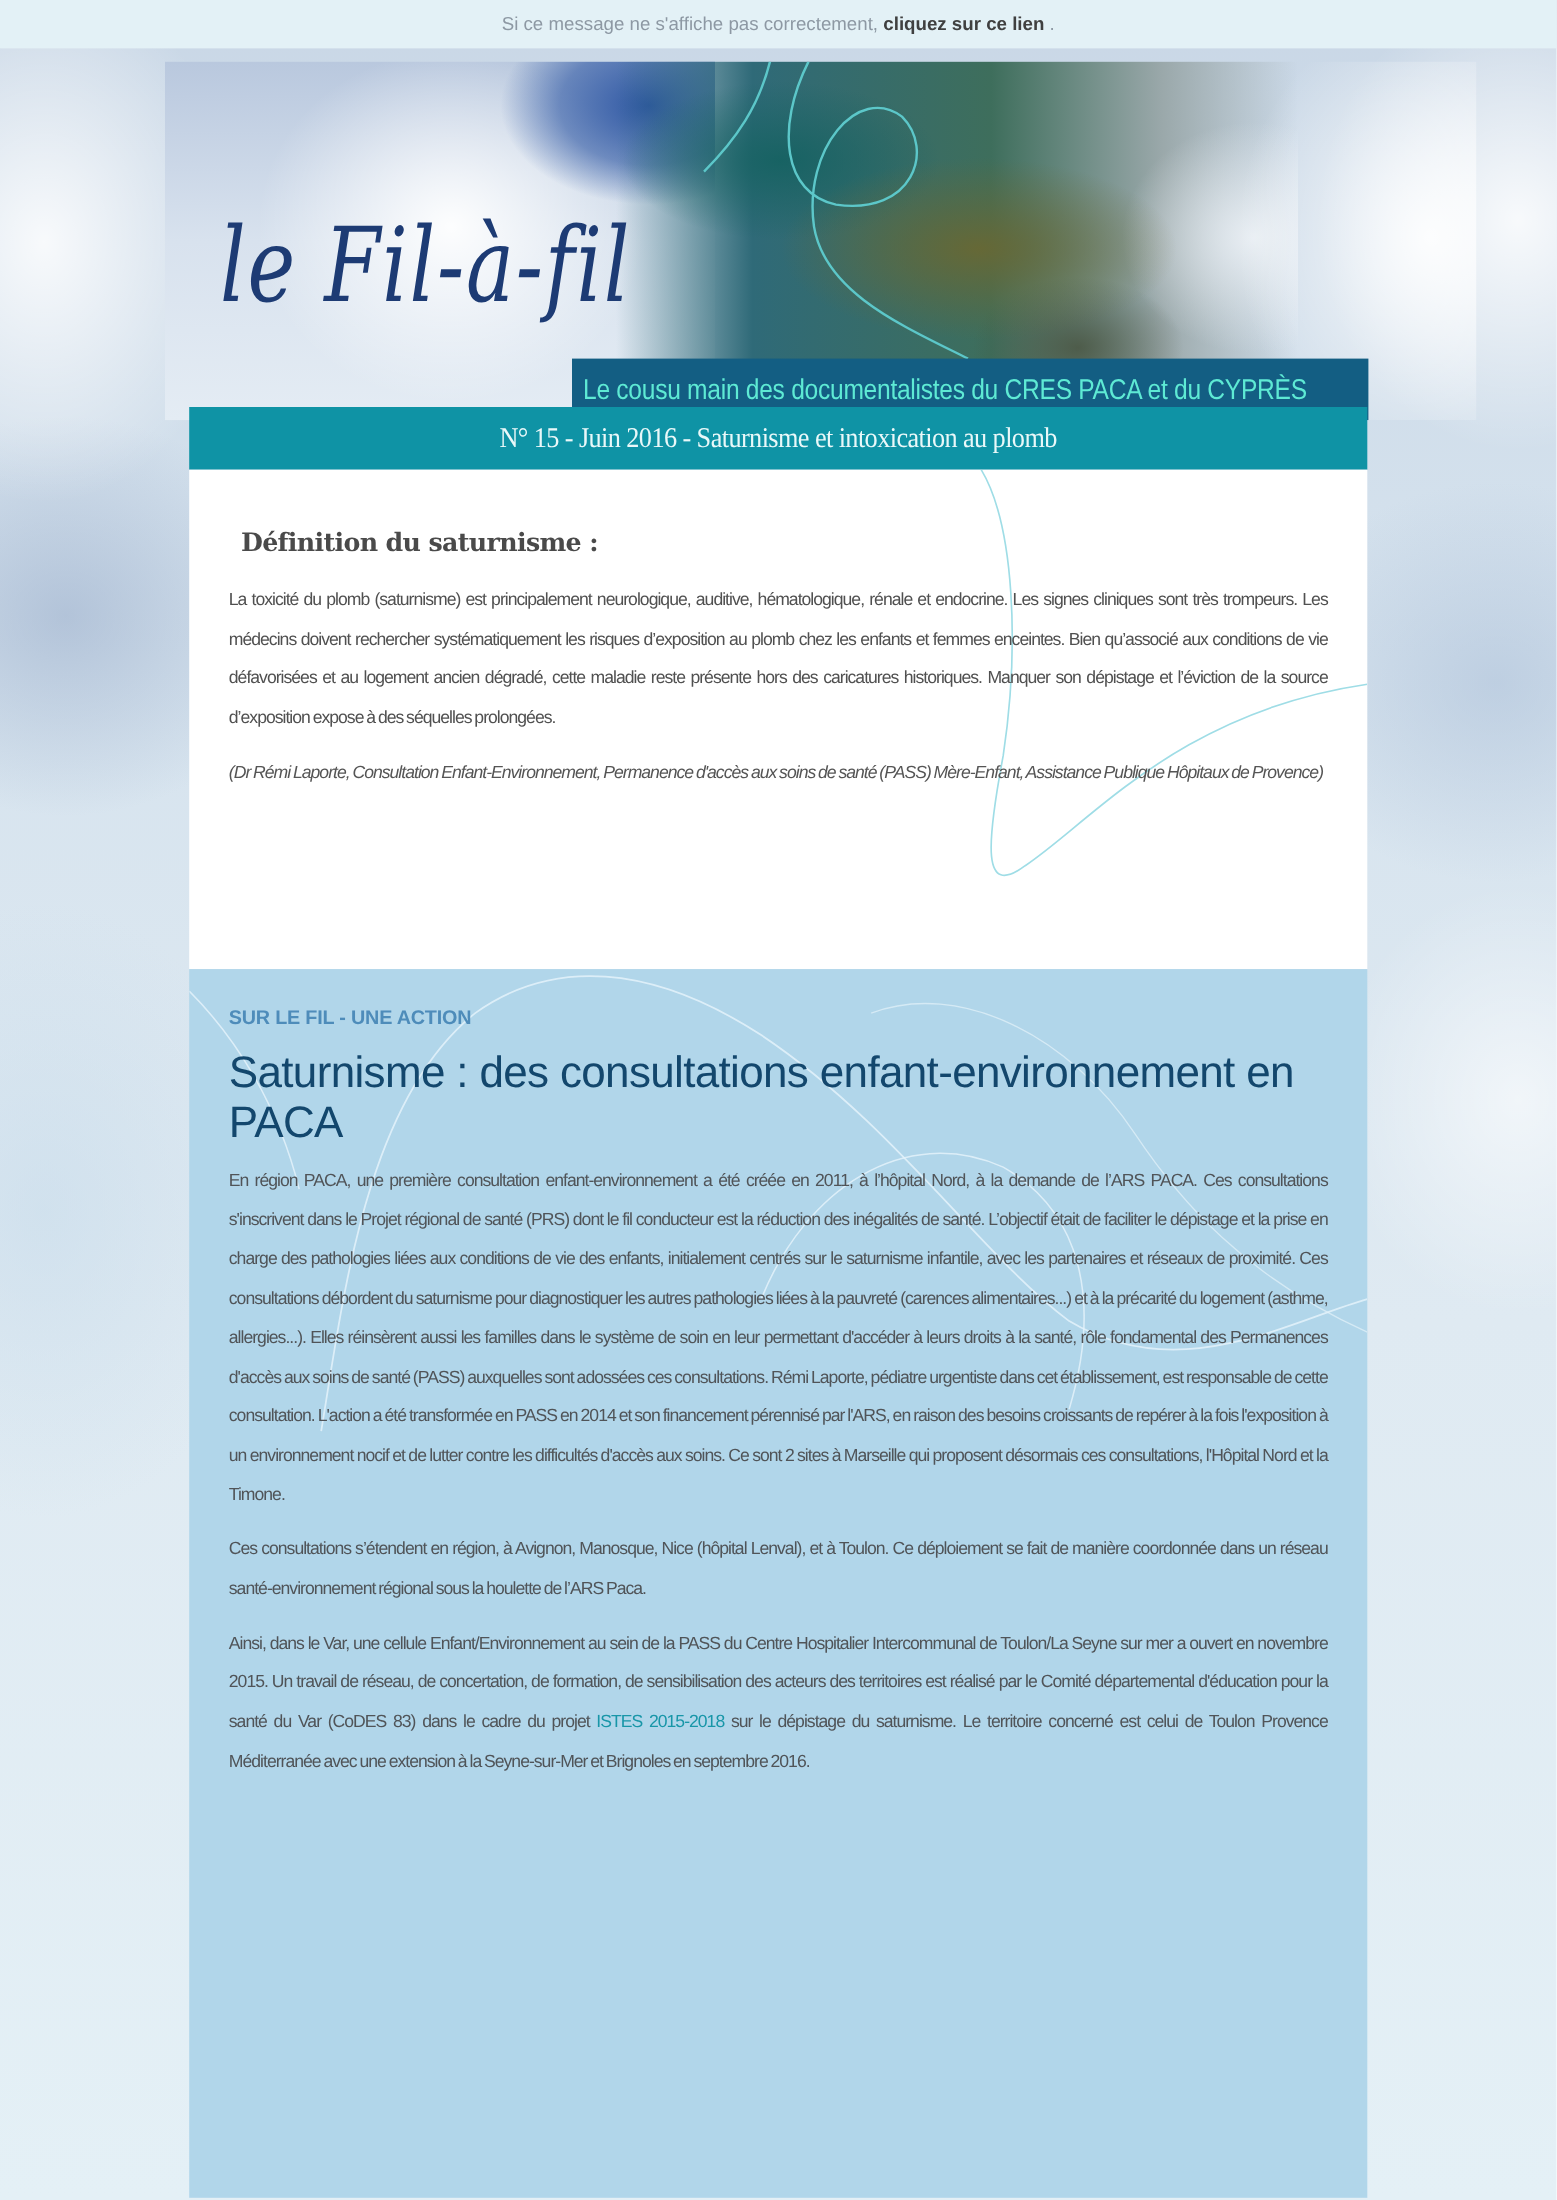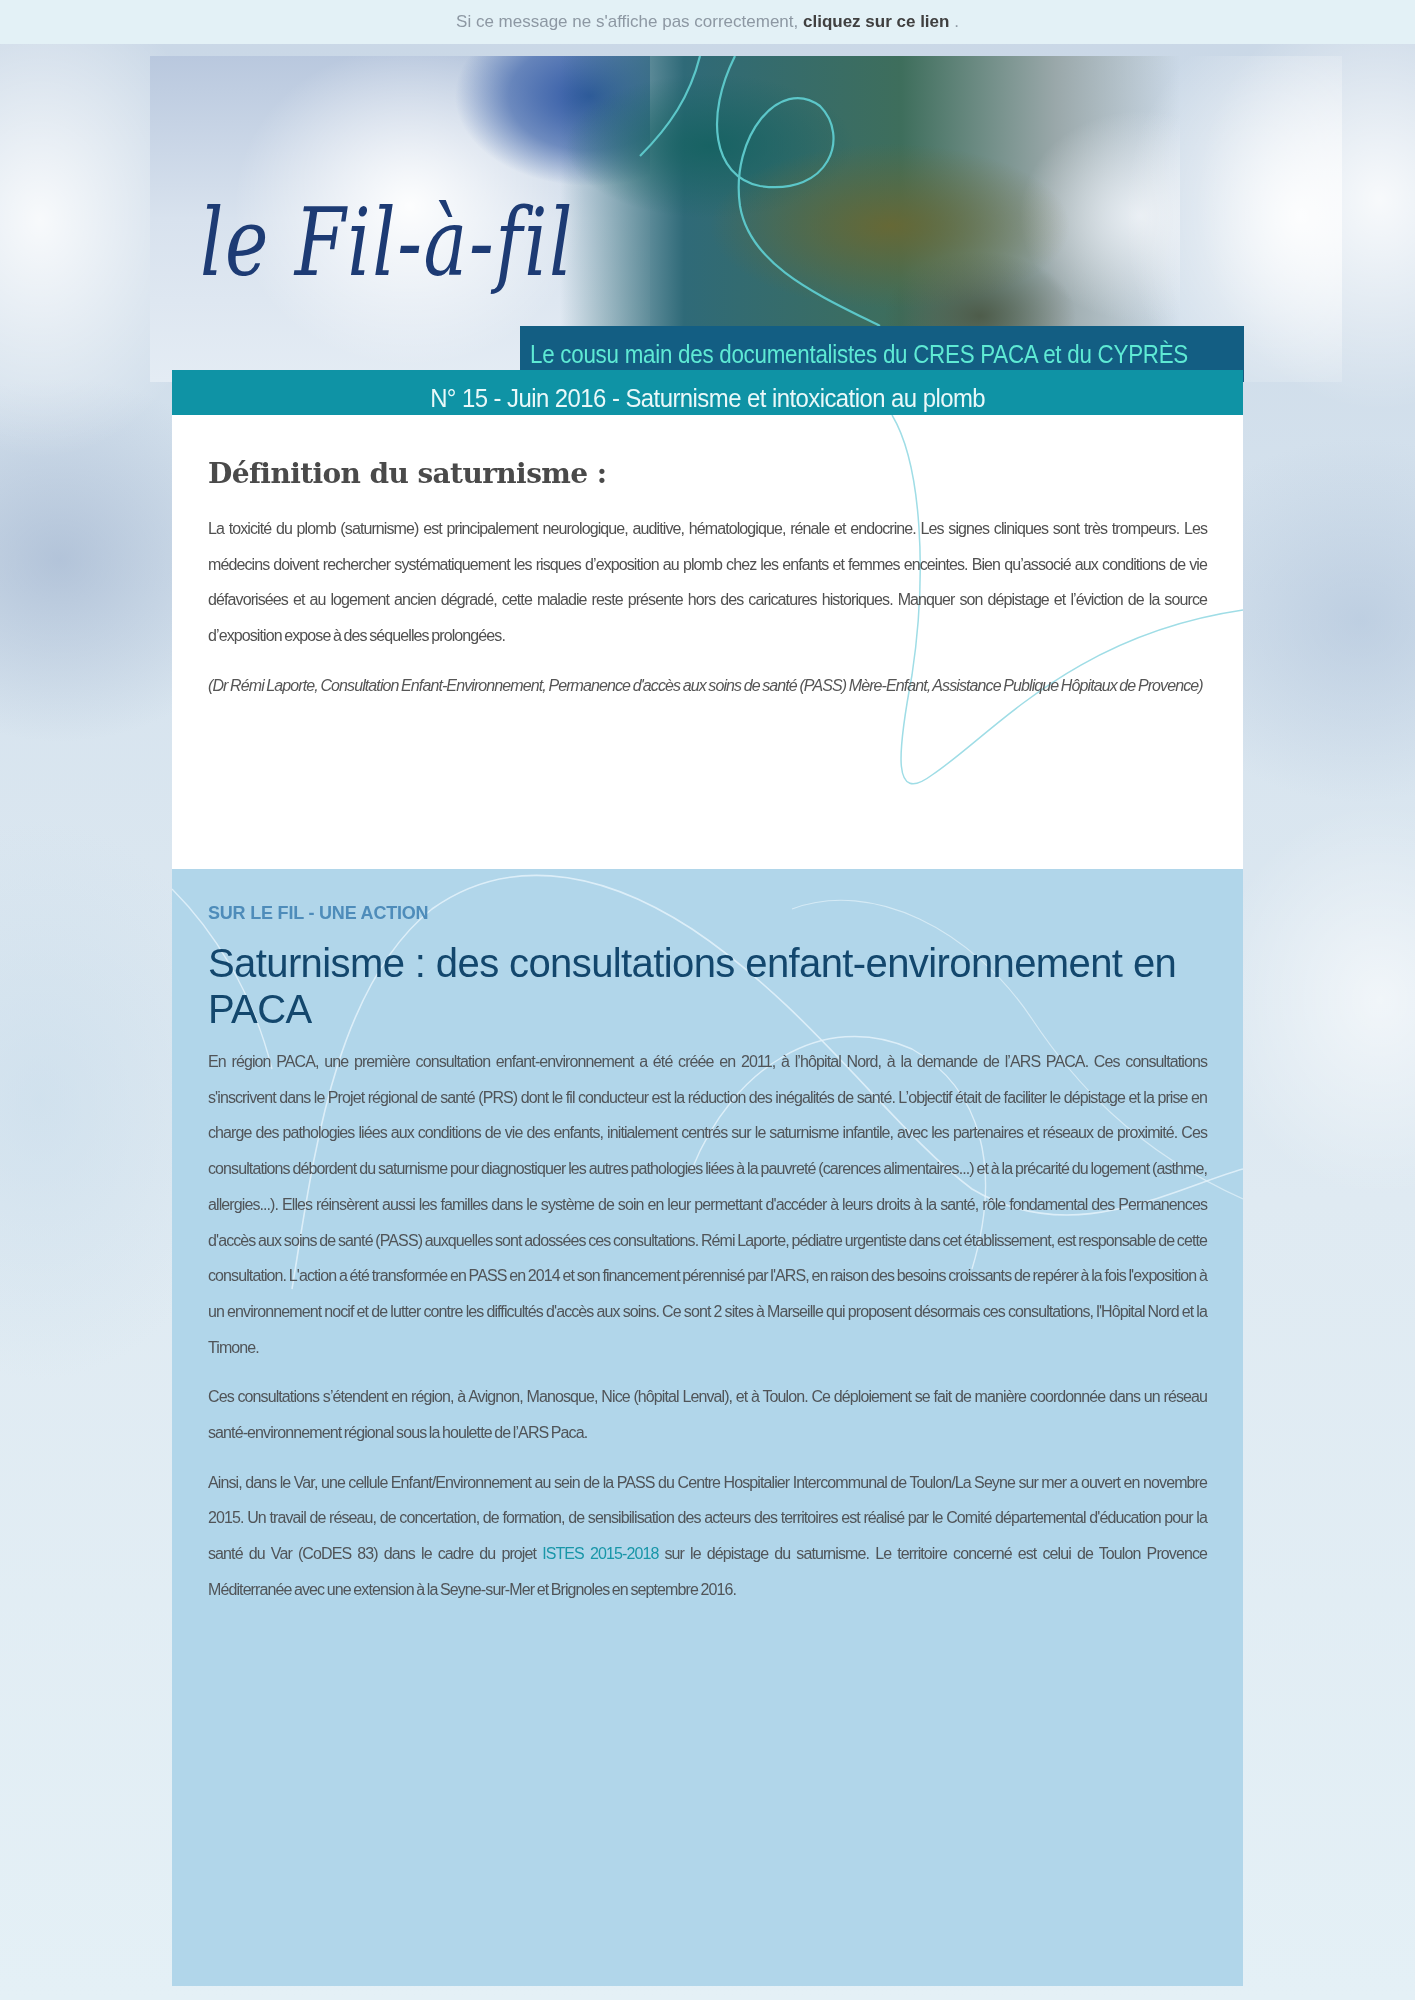--- a/index.html
+++ b/index.html
@@ -81,46 +81,46 @@
       box-sizing: border-box;
       white-space: nowrap;
       letter-spacing: -0.3px;
     }
     .subtitle-banner span { display: inline-block; transform: scaleX(0.86); transform-origin: left center; }
 
     
     .container { position: absolute; left: 172px; top: 370px; width: 1071px; }
 
     .issue-bar {
-      height: 45px;
+      height: 57px;
       background: #0f93a5;
       color: #e9f8f9;
-      font-family: Liberation Sans, sans-serif;
+      font-family: Liberation Serif, serif;
       font-size: 26px;
       text-align: center;
       line-height: 56px;
       letter-spacing: -0.6px;
     }
     .issue-bar span { display: inline-block; transform: scaleX(0.92); }
 
     .definition {
       background: #ffffff;
       height: 454px;
       padding: 0 36px;
       box-sizing: border-box;
       position: relative;
       overflow: hidden;
       color: #4f4f4f;
     }
     .def-title {
-      margin: 0;
+      margin: 11px;
       padding-top: 42px;
       font-family: "DejaVu Serif", serif;
       font-weight: bold;
-      font-size: 28px;
+      font-size: 23px;
       color: #4a4a4a;
       letter-spacing: -0.6px;
     }
     .serif-p {
       font-family: Liberation Sans, sans-serif;
       font-size: 16px;
       line-height: 35.7px;
       text-align: justify;
       margin: 0;
       letter-spacing: -0.9px;

